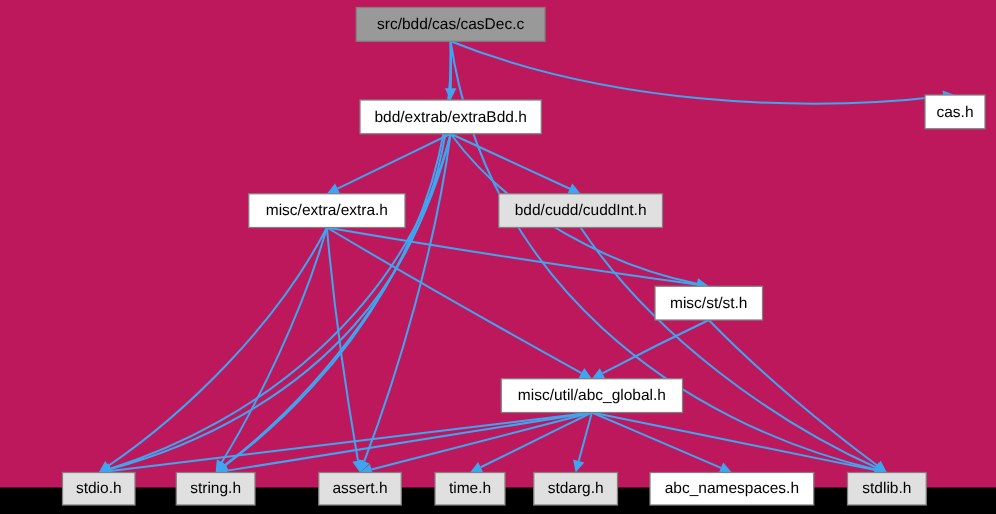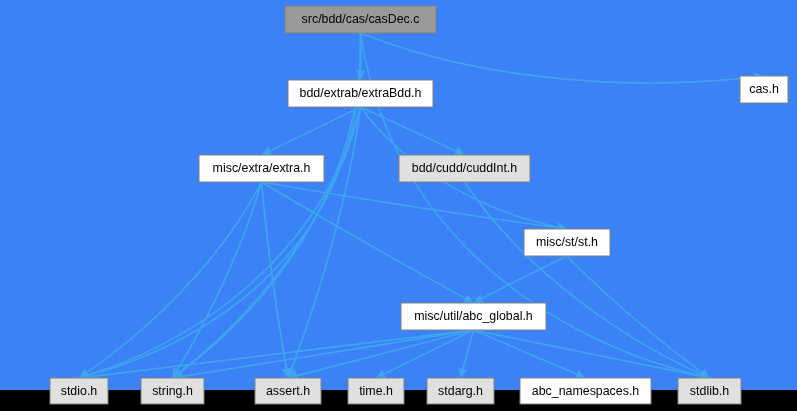--- a/index.html
+++ b/index.html
@@ -10,21 +10,21 @@
   body {
     width: 797px;
     height: 411px;
     overflow: hidden;
     font-family: "Liberation Sans", sans-serif;
   }
   #graph-root {
     position: relative;
     width: 797px;
     height: 390px;
-    background: #3b82f6;
+    background: #be185d;
   }
   svg#depgraph {
     display: block;
     width: 797px;
     height: 411px;
   }
   .node-box {
     stroke: #808080;
     stroke-width: 1;
   }

